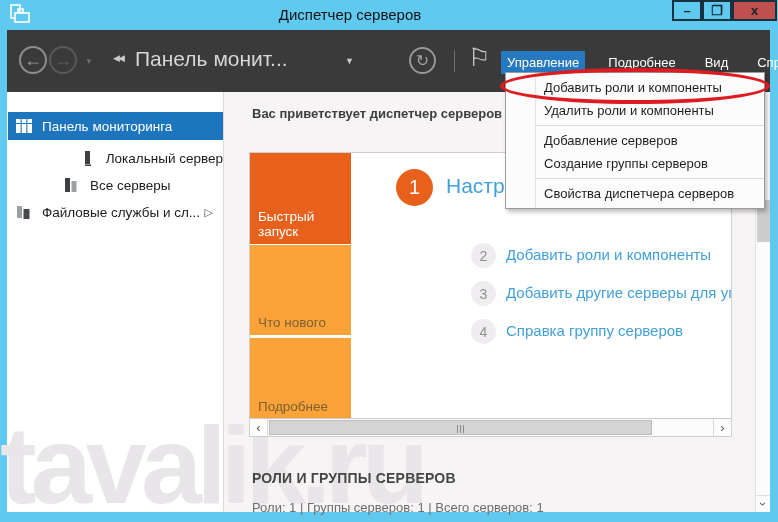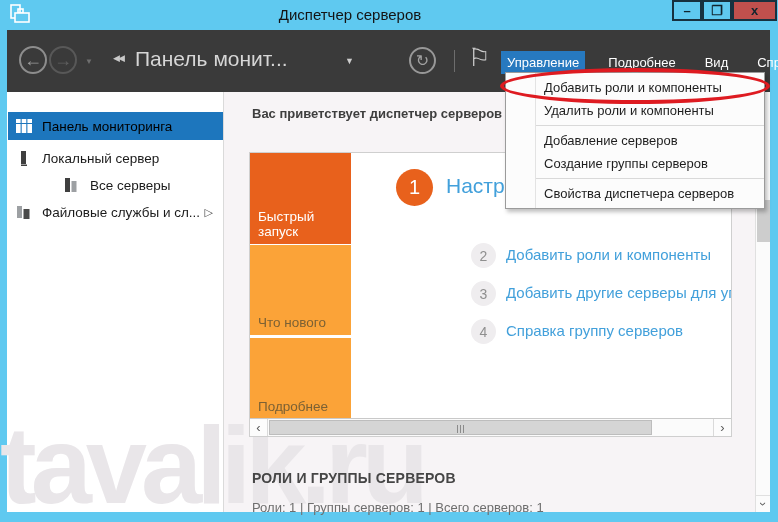--- a/index.html
+++ b/index.html
@@ -33,21 +33,21 @@
   .flag { position:absolute; left:461px; top:13px; font-size:25px; color:#d2d2d2; cursor:pointer; }
   .menubar { position:absolute; left:494px; top:21px; display:flex; gap:17px; }
   .menubar-item { font-size:13px; color:#fff; padding:4px 6px; cursor:pointer; white-space:nowrap; }
   .menubar-item.active { background:#2779BF; }
   
   .sidebar { position:absolute; left:7px; top:92px; width:217px; height:420px; background:#fff; }
   .side-divider { position:absolute; left:223px; top:92px; width:1px; height:420px; background:#DADADA; z-index:6; }
   .side-item { position:absolute; left:1px; width:215px; height:28px; display:flex; align-items:center;
                font-size:13.5px; color:#1b1b1b; cursor:pointer; }
   .side-item .ic { width:18px; margin-left:8px; margin-right:8px; display:flex; }
-  .side-item.selected { background:#1D76BD; color:#000000; }
+  .side-item.selected { background:#1D76BD; color:#ffffff; }
   .side-arrow { margin-left:auto; margin-right:10px; font-size:11px; color:#444; }
   
   .content { position:absolute; left:224px; top:92px; width:531px; height:420px; background:#F7F4F6; }
   .welcome-heading { position:absolute; left:28px; top:14px; font-size:13px; font-weight:bold; color:#3e3e3e; white-space:nowrap; }
   .panel { position:absolute; left:25px; top:60px; width:483px; height:285px; background:#fff;
            border:1px solid #CFCFCF; z-index:3; overflow:hidden; }
   .qs1 { position:absolute; left:0; top:0; width:101px; height:91px; background:#E8611C; cursor:pointer; }
   .qs2 { position:absolute; left:0; top:92px; width:101px; height:90px; background:#FBA338; cursor:pointer; }
   .qs3 { position:absolute; left:0; top:185px; width:101px; height:81px; background:#FBA338; cursor:pointer; }
   .qlabel { position:absolute; left:8px; bottom:5px; font-size:13.5px; }
@@ -136,21 +136,21 @@
               <rect x="5.7" y="0" width="4.6" height="4"></rect>
               <rect x="11.4" y="0" width="4.6" height="4"></rect>
           <rect x="0" y="5" width="4.6" height="9"></rect>
               <rect x="5.7" y="5" width="4.6" height="9"></rect>
               <rect x="11.4" y="5" width="4.6" height="9"></rect>
         </g>
           </svg>
       </span>
       <span>Панель мониторинга</span>
     </div>
-    <div class="side-item" style="top:52px;">
+    <div class="side-item" style="top:52px;justify-content:flex-end;">
       <span class="ic">
         <svg width="16" height="15" viewBox="0 0 16 15">
             <rect x="5" y="0" width="5" height="13" fill="#3f3f3f"></rect>
             <rect x="5" y="13.5" width="6" height="1.5" fill="#3f3f3f"></rect>
           </svg>
       </span>
       <span>Локальный сервер</span>
     </div>
     <div class="side-item" style="top:79px;padding-left:48px;">
       <span class="ic">

